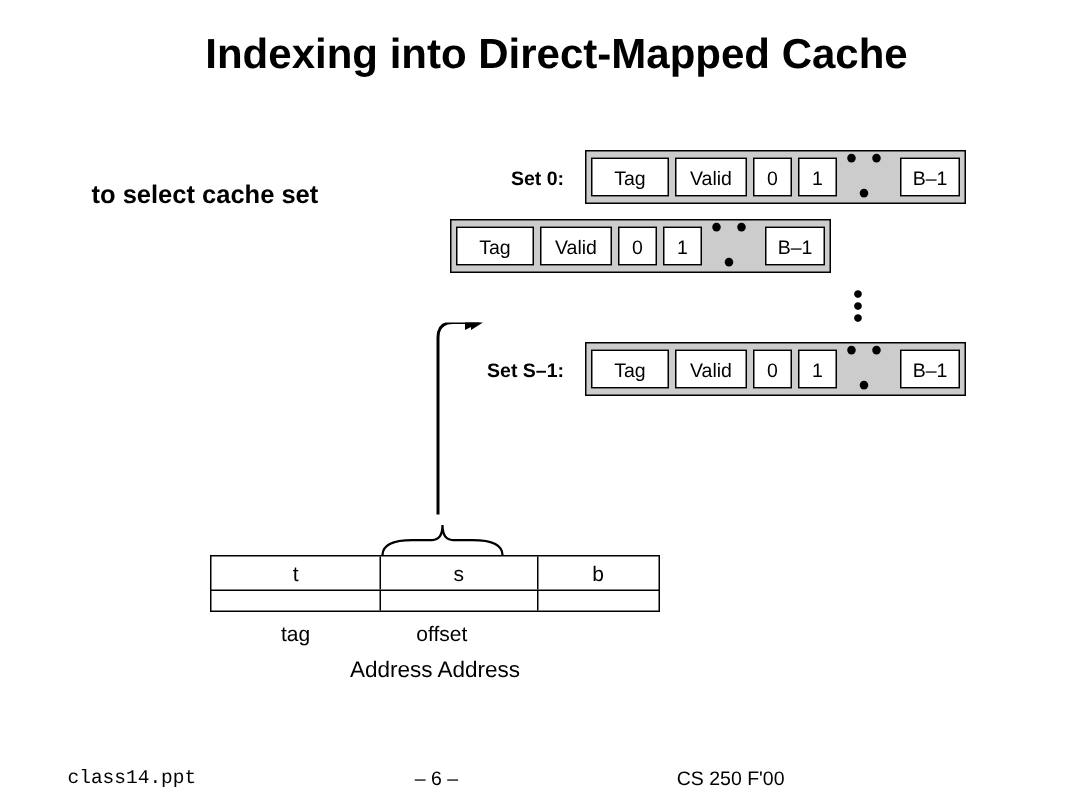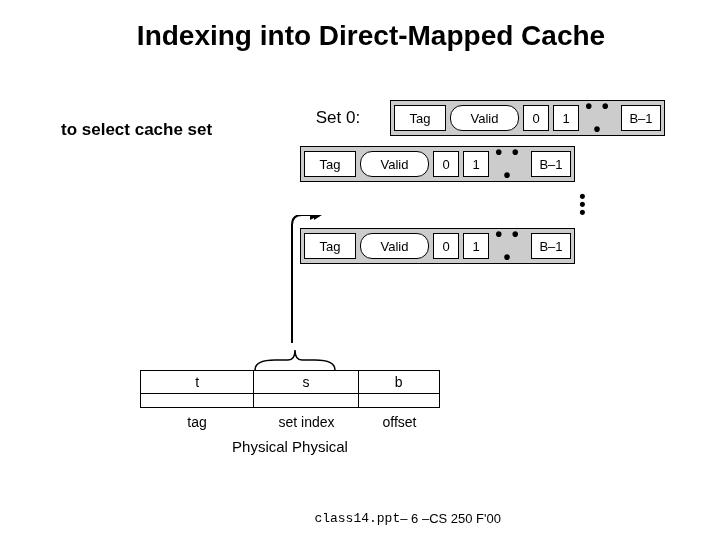--- a/index.html
+++ b/index.html
@@ -39,23 +39,23 @@
     left: 300px;
     top: 100px;
   }
   .set-row {
     display: flex;
     align-items: center;
     margin-bottom: 10px;
   }
   .set-label {
     width: 90px;
-    font-size: 17px;
-    font-weight: normal;
-    text-align: center;
+    font-size: 13px;
+    font-weight: bold;
+    text-align: right;
     padding-right: 14px;
   }
   .line-box {
     position: relative;
     background: #ccc;
     border: 1.5px solid #000;
     height: 36px;
     display: flex;
     align-items: center;
     padding: 3px;
@@ -63,21 +63,21 @@
   .cell {
     border: 1.5px solid #000;
     background: #fff;
     height: 26px;
     display: flex;
     align-items: center;
     justify-content: center;
     font-size: 13px;
   }
   .cell-tag { width: 52px; }
-  .cell-valid { width: 69px; margin-left: 4px; border-radius: 12px; }
+  .cell-valid { width: 48px; margin-left: 4px; }
   .cell-b { width: 26px; margin-left: 4px; }
   .hdots {
     width: 38px;
     text-align: center;
     font-size: 20px;
     font-weight: bold;
     letter-spacing: 2px;
   }
   .vdots {
     text-align: center;
@@ -147,22 +147,22 @@
     width: 90px;
     height: 30px;
     pointer-events: none;
   }
   .footer {
     position: absolute;
     bottom: 14px;
     left: 0;
     width: 568px;
     display: flex;
-    justify-content: flex-end;
-    padding: 0 67px;
+    justify-content: space-between;
+    padding: 0 45px;
     font-size: 13px;
   }
   .footer-file {
     font-family: "Courier New", monospace;
     font-size: 13px;
   }
 </style>
 </head>
 <body>
 
@@ -192,20 +192,21 @@
       <div class="cell cell-b">0</div>
       <div class="cell cell-b">1</div>
       <div class="hdots">• • •</div>
       <div class="cell cell-b" style="width:40px">B–1</div>
     </div>
   </div>
 
   <div class="vdots">•<br>•<br>•</div>
 
   <div class="set-row">
+    <div class="set-label">Set S–1:</div>
     <div class="line-box">
       <div class="cell cell-tag">Tag</div>
       <div class="cell cell-valid">Valid</div>
       <div class="cell cell-b">0</div>
       <div class="cell cell-b">1</div>
       <div class="hdots">• • •</div>
       <div class="cell cell-b" style="width:40px">B–1</div>
     </div>
   </div>
 </div>
@@ -226,23 +227,22 @@
     <div class="addr-seg seg-s">s</div>
     <div class="addr-seg seg-b">b</div>
   </div>
   <div class="addr-thin-row">
     <div class="addr-thin seg-t"></div>
     <div class="addr-thin seg-s"></div>
     <div class="addr-thin seg-b"></div>
   </div>
   <div class="addr-labels-row">
     <div class="addr-lbl seg-t">tag</div>
-    <div class="addr-lbl seg-s">set index</div>
     <div class="addr-lbl seg-b">offset</div>
   </div>
-  <div class="phys-label">Physical Physical</div>
+  <div class="phys-label">Address Address</div>
 </div>
 
 <div class="footer">
   <span class="footer-file">class14.ppt</span>
   <span>– 6 –</span>
   <span>CS 250 F'00</span>
 </div>
 
 </body></html>

